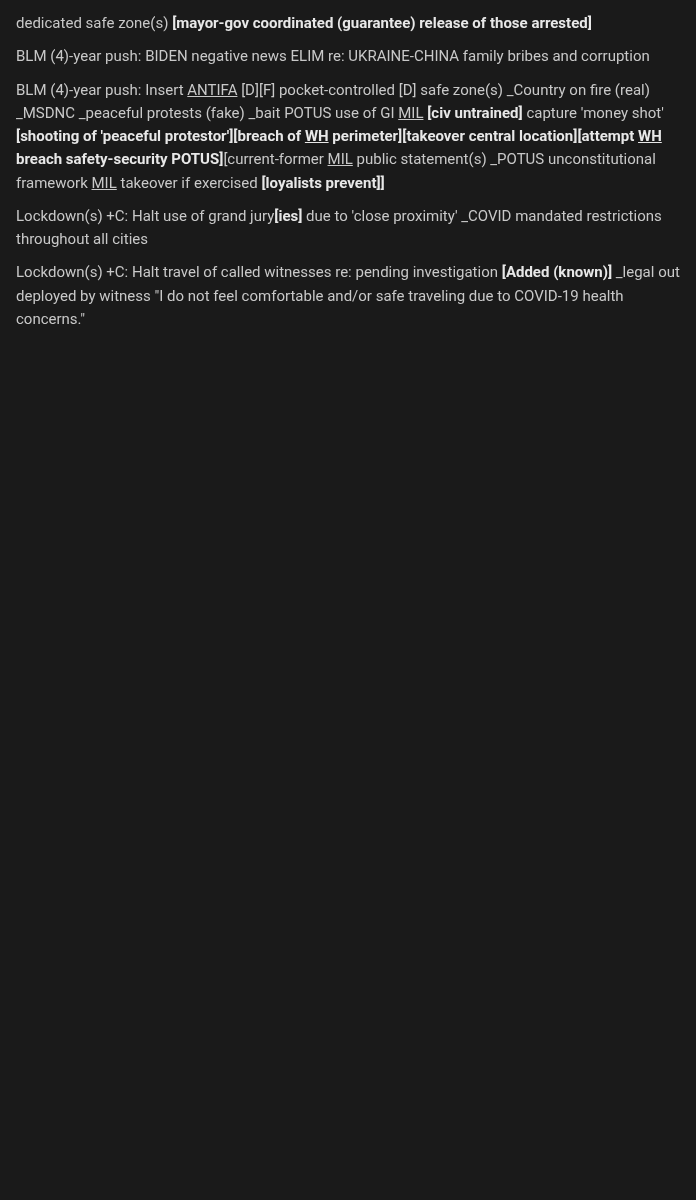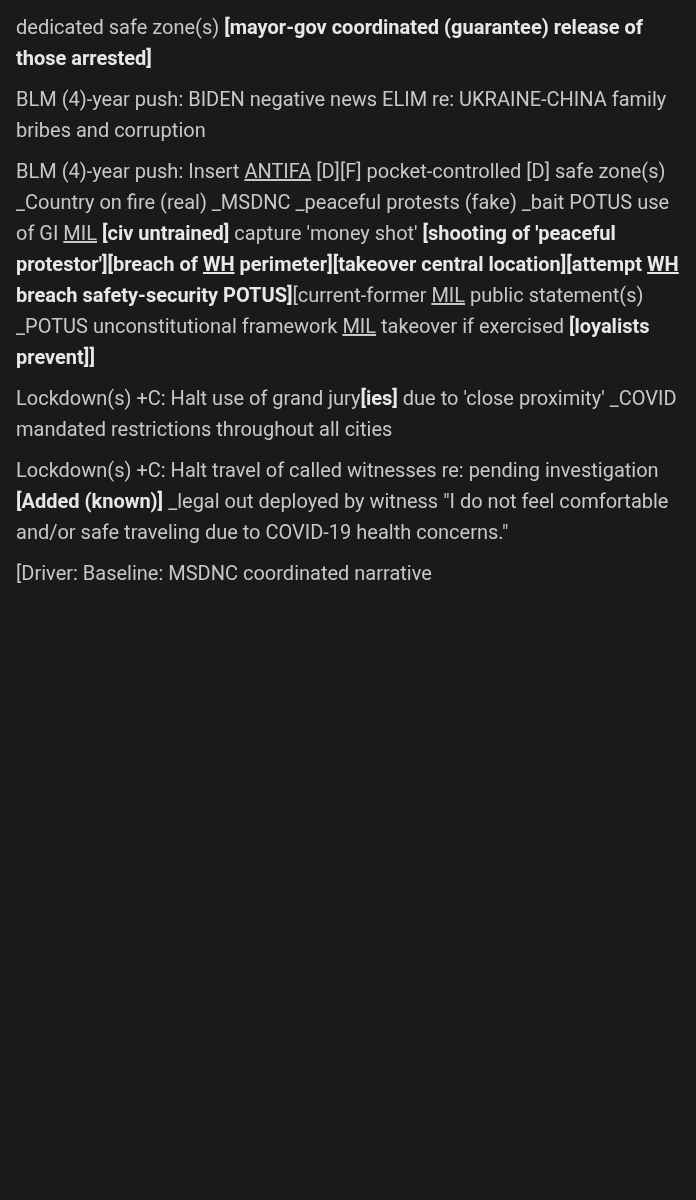--- a/index.html
+++ b/index.html
@@ -29,35 +29,34 @@
       color: #e8e8e8;
     }
 
     .underline {
       text-decoration: underline;
     }
 
     p {
       margin-bottom: 10px;
       color: #c8c8c8;
-      font-size: 20px;
+      font-size: 15px;
       line-height: 1.55;
     }
 
     p span.bold {
       font-weight: 700;
       color: #e8e8e8;
     }
 
     p span.underline {
     }
   </style>
 </head>
 <body>
 
 <div class="content-area">
 <p><span>dedicated safe zone(s) </span><span class="bold">[mayor-gov coordinated (guarantee) release of those arrested]</span></p>
     <p><span>BLM (4)-year push: BIDEN negative news ELIM re: UKRAINE-CHINA family bribes and corruption</span></p>
     <p><span>BLM (4)-year push: Insert </span><span class="underline">ANTIFA</span><span> [D][F] pocket-controlled [D] safe zone(s) _Country on fire (real) _MSDNC _peaceful protests (fake) _bait POTUS use of GI </span><span class="underline">MIL</span><span> </span><span class="bold">[civ untrained]</span><span> capture 'money shot' </span><span class="bold">[shooting of 'peaceful protestor'][breach of </span><span class="bold underline">WH</span><span class="bold"> perimeter][takeover central location][attempt </span><span class="bold underline">WH</span><span class="bold"> breach safety-security POTUS]</span><span>[current-former </span><span class="underline">MIL</span><span> public statement(s) _POTUS unconstitutional framework </span><span class="underline">MIL</span><span> takeover if exercised </span><span class="bold">[loyalists prevent]]</span></p>
     <p><span>Lockdown(s) +C: Halt use of grand jury</span><span class="bold">[ies]</span><span> due to 'close proximity' _COVID mandated restrictions throughout all cities</span></p>
     <p><span>Lockdown(s) +C: Halt travel of called witnesses re: pending investigation </span><span class="bold">[Added (known)]</span><span> _legal out deployed by witness "I do not feel comfortable and/or safe traveling due to COVID-19 health concerns."</span></p>
-    <p><span>[Driver: Baseline: MSDNC coordinated narrative</span></p>
   </div>
 
 </body></html>

